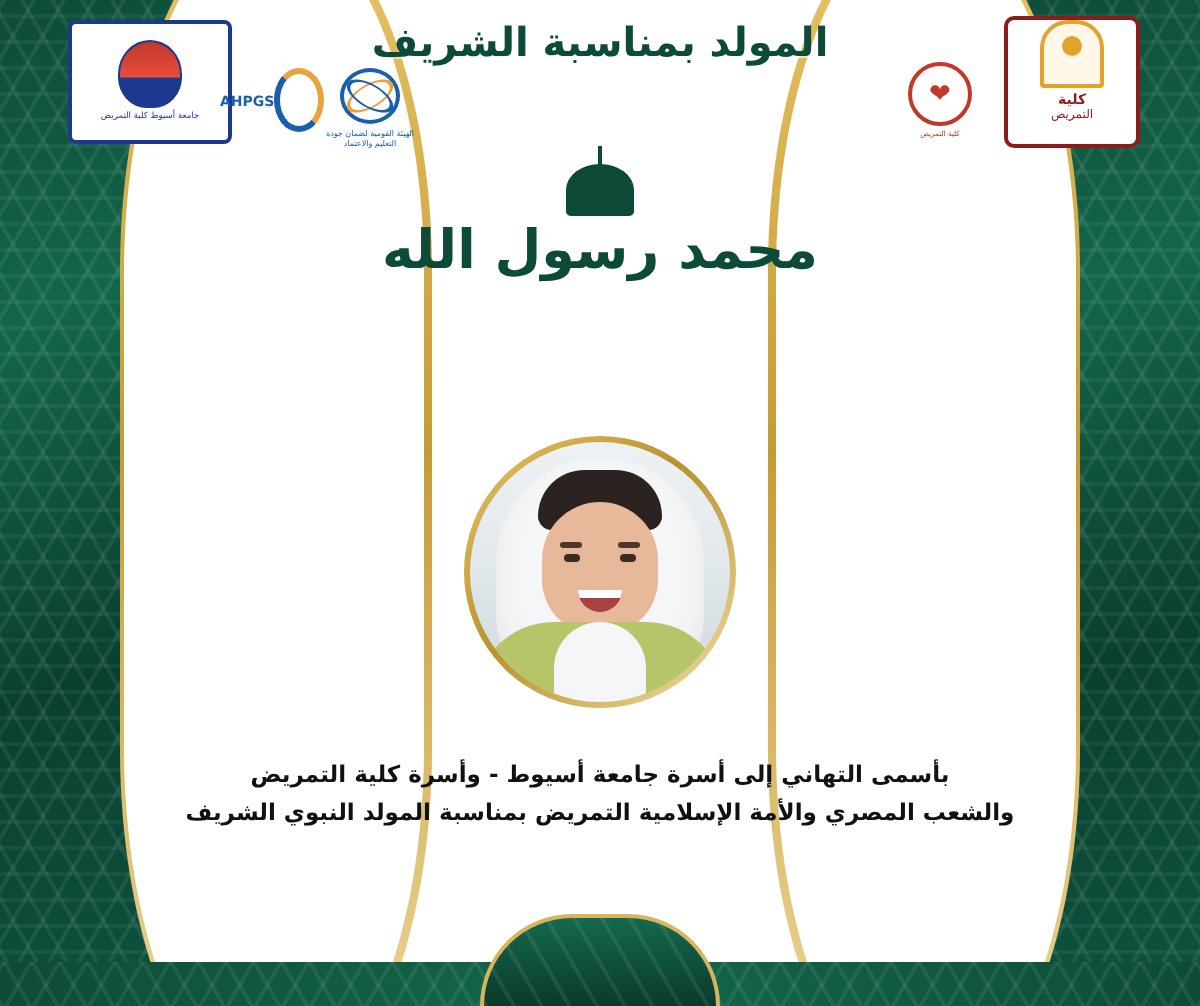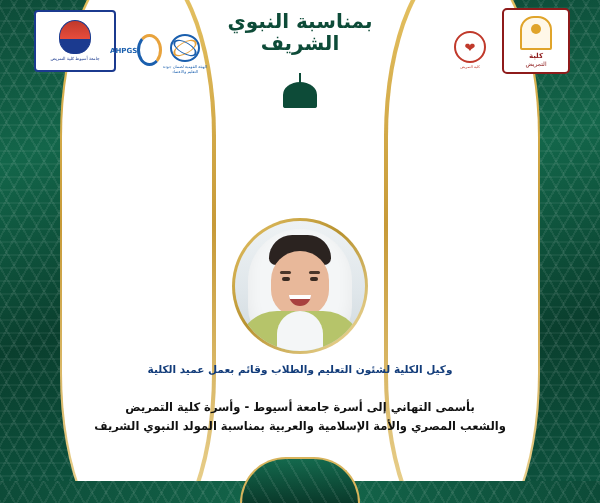--- a/index.html
+++ b/index.html
@@ -151,21 +151,21 @@
     color: #c0392b; font-size: 13px; line-height: 1;
   }
   .logo-nurse .txt { font-size: 3.6px; color: #c0392b; margin-top: 2px; }
 
   .logo-fac {
     right: 30px; top: 8px;
     width: 68px; height: 66px;
     border: 2px solid #8e1b1b;
     border-radius: 5px;
     background: #ffffff;
-    display: flex; flex-direction: column; align-items: center; justify-content: center;
+    display: flex; flex-direction: column; align-items: center; 
   }
   .logo-fac .mark {
     width: 28px; height: 30px;
     border: 2px solid #e0a42a;
     border-radius: 14px 14px 2px 2px;
     position: relative;
     background: #fff8e8;
   }
   .logo-fac .mark:after {
     content: "";
@@ -367,43 +367,43 @@
     <div class="circ">❤</div>
     <div class="txt">كلية التمريض</div>
   </div>
 
   <div class="logo logo-fac">
     <div class="mark"></div>
     <div class="t1">كلية</div>
     <div class="t2">التمريض</div>
   </div>
 
-  <div class="calligraphy-top">بمناسبة النبوي الشريف</div>
+  <div class="calligraphy-top">المولد بمناسبة الشريف</div>
 
   <div class="calligraphy-mid-wrap">
     <div class="dome"></div>
+    <div class="calligraphy-mid">محمد رسول الله</div>
   </div>
 
   <div class="portrait-frame">
     <div class="portrait">
       <div class="hijab"></div>
       <div class="hair"></div>
       <div class="face">
         <div class="brow l"></div>
         <div class="brow r"></div>
         <div class="eye l"></div>
         <div class="eye r"></div>
         <div class="smile"></div>
       </div>
       <div class="jacket"></div>
     </div>
   </div>
 
   <div class="text-block">
-    <div class="line-role">وكيل الكلية لشئون التعليم والطلاب وقائم بعمل عميد الكلية</div>
     <div class="line-body">بأسمى التهاني إلى أسرة جامعة أسيوط - وأسرة كلية التمريض</div>
-    <div class="line-body" style="margin-top:0">والشعب المصري والأمة الإسلامية والعربية بمناسبة المولد النبوي الشريف</div>
+    <div class="line-body" style="margin-top:0">والشعب المصري والأمة الإسلامية التمريض بمناسبة المولد النبوي الشريف</div>
   </div>
 
   <div class="bottom-band"></div>
   <div class="bottom-medallion"></div>
 
 </div>
 
 </body></html>

